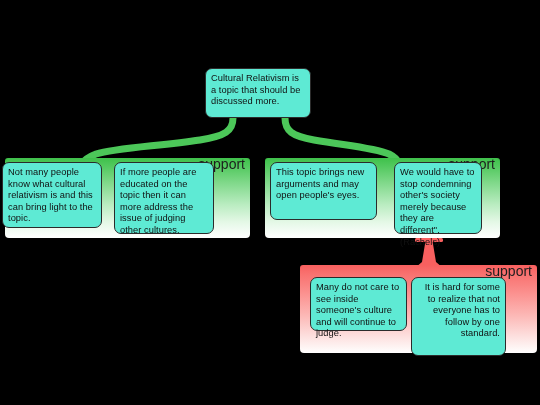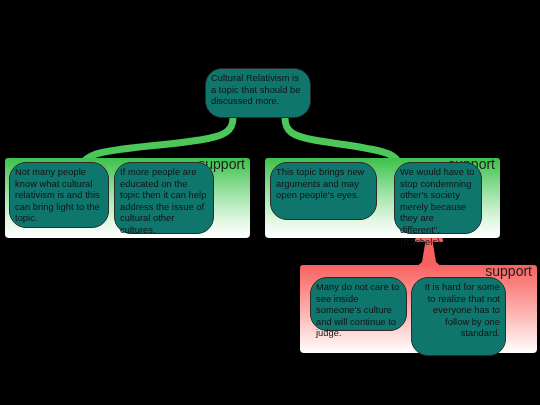--- a/index.html
+++ b/index.html
@@ -30,23 +30,23 @@
     width: 540px;
     height: 405px;
     z-index: 1;
     pointer-events: none;
   }
 
   
   .card {
     position: absolute;
     box-sizing: border-box;
-    background: #0f766e;
+    background: #5eead4;
     border: 1.3px solid #2b2b2b;
-    border-radius: 17px;
+    border-radius: 7px;
     color: #111111;
     font-size: 9.3px;
     line-height: 11.6px;
     padding: 4px 5px 3px 5px;
     letter-spacing: 0.05px;
     z-index: 5;
   }
 
   
   #root-claim {
@@ -96,21 +96,21 @@
     right: 5px;
     top: 2px;
     font-size: 14px;
     line-height: 9px;
     color: #1d1d1d;
     z-index: 4;
     white-space: nowrap;
   }
 
   
-  #card-s1 { left: 9px;   top: 162px; width: 100px; height: 66px; }
+  #card-s1 { left: 2px;   top: 162px; width: 100px; height: 66px; }
   #card-s2 { left: 114px; top: 162px; width: 100px; height: 72px; }
   #card-s3 { left: 270px; top: 162px; width: 107px;  height: 58px; }
   #card-s4 { left: 394px; top: 162px; width: 88px;  height: 72px; }
   #card-o1 { left: 310px; top: 277px; width: 97px;  height: 54px; }
   #card-o2 { left: 411px; top: 277px; width: 95px;  height: 79px; text-align: right; }
 </style>
 </head>
 <body>
 
 <div id="stage">
@@ -140,21 +140,21 @@
              Z" fill="#f8605f"></path>
     <rect x="300" y="265" width="237" height="8" rx="3" fill="#f8605f"></rect>
   </svg>
 
   <div class="card" id="root-claim">Cultural Relativism is a topic that should be discussed more.</div>
 
   <div class="group group-support" id="group-support-left">
     <span class="group-label">support</span>
   </div>
   <div class="card" id="card-s1">Not many people know what cultural relativism is and this can bring light to the topic.</div>
-  <div class="card" id="card-s2">If more people are educated on the topic then it can help address the issue of cultural other cultures.</div>
+  <div class="card" id="card-s2">If more people are educated on the topic then it can more address the issue of judging other cultures.</div>
 
   <div class="group group-support" id="group-support-right">
     <span class="group-label">support</span>
   </div>
   <div class="card" id="card-s3">This topic brings new arguments and may open people's eyes.</div>
   <div class="card" id="card-s4">We would have to stop condemning other's society merely because they are different". (Rachels)</div>
 
   <div class="group group-oppose" id="group-oppose">
     <span class="group-label">support</span>
   </div>

